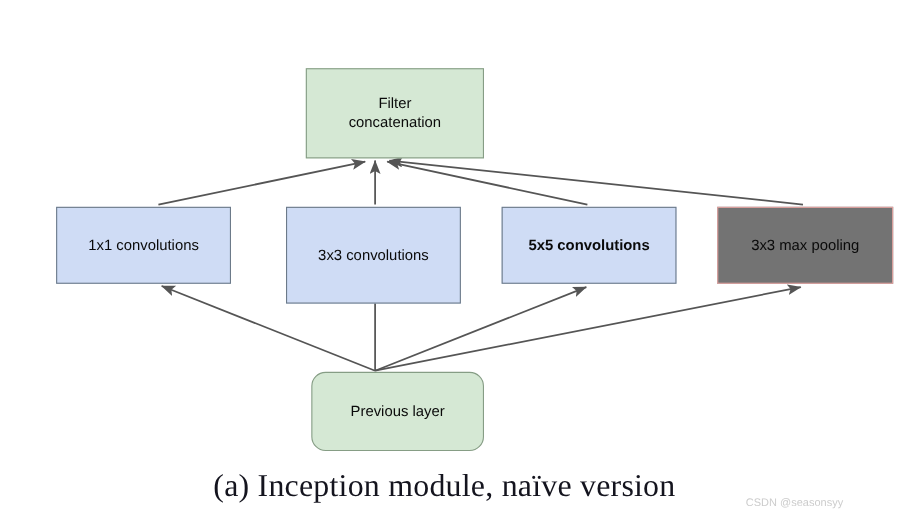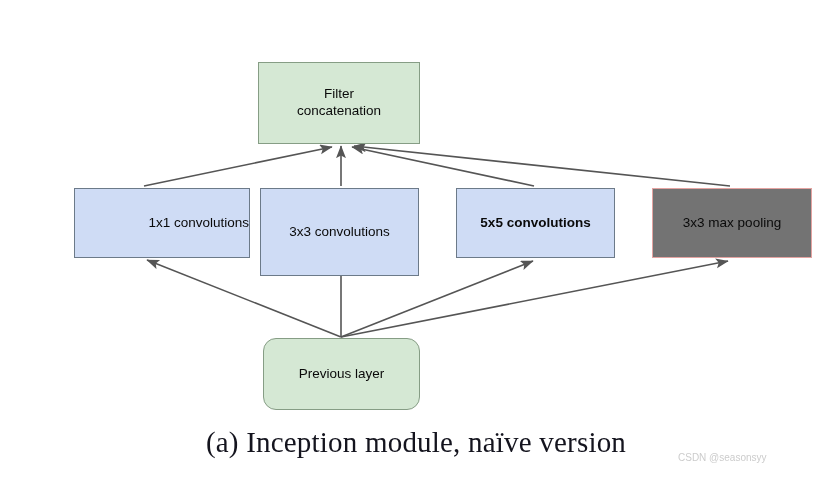--- a/index.html
+++ b/index.html
@@ -29,48 +29,49 @@
     font-size: 13.5px;
     line-height: 1.25;
     color: #0a0a0a;
     font-family: "Liberation Sans", sans-serif;
     border: 1.5px solid #7b8a8b;
     z-index: 3;
   }
   .node.green {
     background: #d5e8d4;
     border-color: #869d85;
+    margin-left: 20px;
   }
   .node.blue {
     background: #cfdcf5;
     border-color: #6c7a89;
   }
   .node.pink {
     background: #737373;
     border-color: #e4a3a1;
   }
   #node-filter-concat { left: 258px; top: 62px;  width: 162px; height: 82px; }
-  #node-conv1x1      { left: 74px;  top: 188px; width: 176px; height: 70px; justify-content: flex-end; }
+  #node-conv1x1      { left: 51px;  top: 188px; width: 159px; height: 70px; }
   #node-conv3x3      { left: 260px; top: 188px; width: 159px; height: 88px; }
   #node-conv5x5      { left: 456px; top: 188px; width: 159px; height: 70px; font-weight: bold; }
   #node-maxpool      { left: 652px; top: 188px; width: 160px; height: 70px; }
   #node-prev-layer   { left: 263px; top: 338px; width: 157px; height: 72px; border-radius: 13px; }
 
   
   #edges {
     position: absolute;
     left: 0; top: 0;
     width: 820px;
     height: 480px;
     z-index: 2;
   }
   
   #caption {
     position: absolute;
-    left: 12px;
+    left: 0;
     top: 426px;
     width: 808px;
     text-align: center;
     font-family: "Liberation Serif", serif;
     font-size: 29px;
     color: #14141e;
     letter-spacing: 0.2px;
     z-index: 4;
   }
   #watermark {

